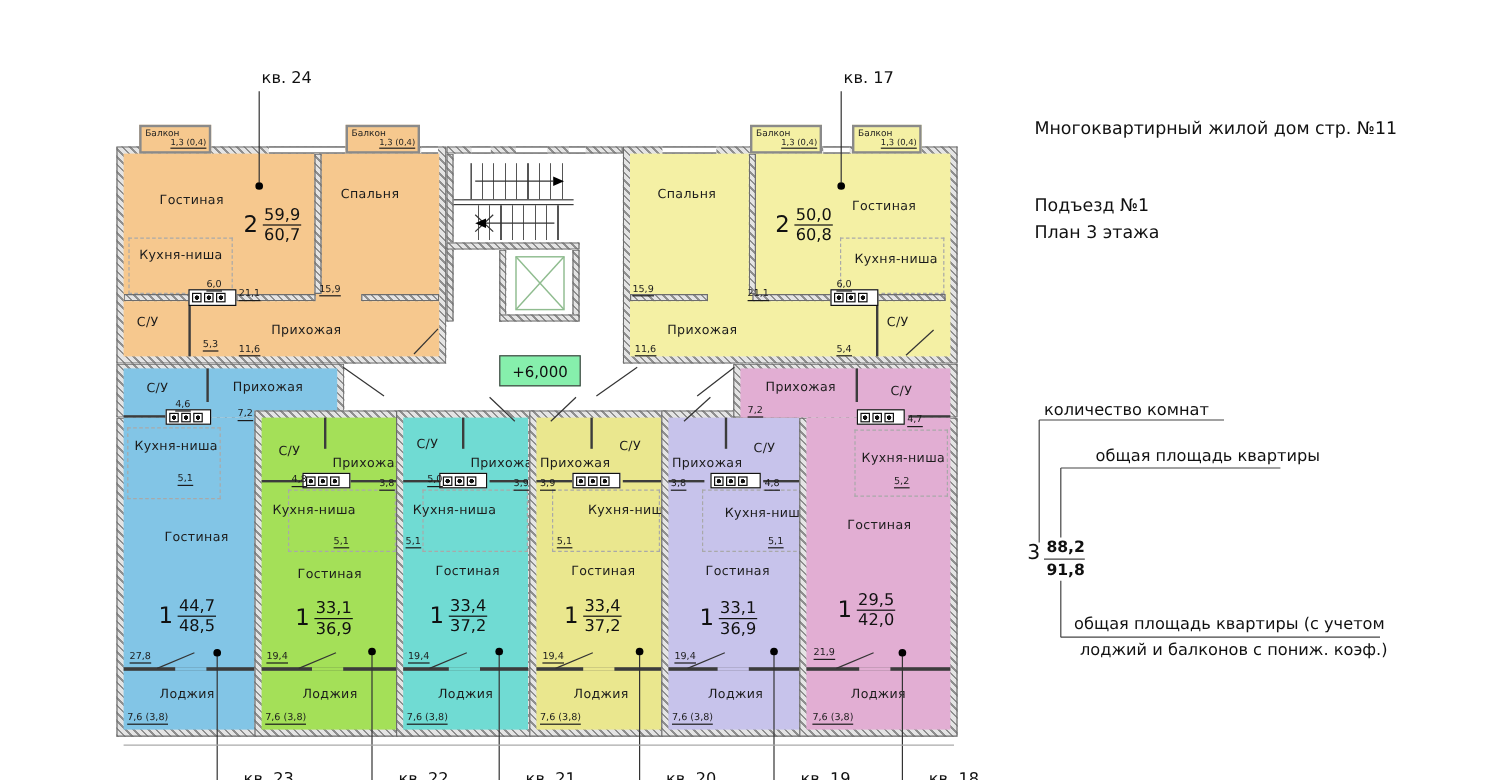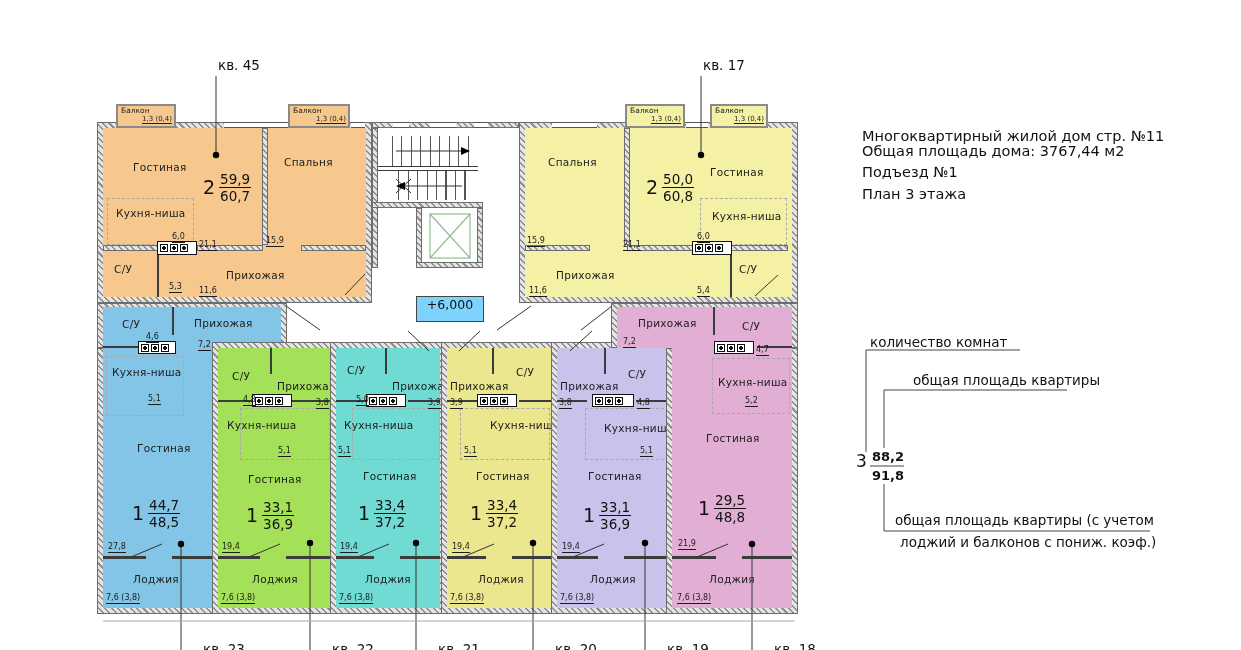--- a/index.html
+++ b/index.html
@@ -24,21 +24,21 @@
   .balc{position:absolute;border:2px solid #8a8a8a;box-sizing:border-box;}
   .bl{position:absolute;left:3px;top:0px;font-size:7.5px;color:#222;white-space:nowrap;}
   .ba{position:absolute;right:2px;top:9px;font-size:7px;color:#222;border-bottom:1px solid #222;white-space:nowrap;}
   .callout{position:absolute;font-size:13.5px;color:#111;white-space:nowrap;}
   .stairs{position:absolute;background:repeating-linear-gradient(90deg,#555 0 1px,transparent 1px 9.5px);}
   .info-line{position:absolute;left:862px;font-size:14.5px;color:#111;white-space:nowrap;}
   .leg{position:absolute;font-size:13.5px;color:#111;white-space:nowrap;}
   .leg-big{font-size:17px;}
   .leg-fr{font-size:13px;font-weight:bold;}
   svg.overlay{position:absolute;left:0;top:0;pointer-events:none;}
-  .ebox{position:absolute;border:1px solid #444;background:#7dd3fc;display:flex;align-items:flex-start;justify-content:center;font-size:12.5px;color:#111;}
+  .ebox{position:absolute;border:1px solid #444;background:#86efac;display:flex;align-items:center;justify-content:center;font-size:12.5px;color:#111;}
 </style>
 </head>
 <body>
 
 <div class="abs" style="left:0;top:0;width:1241px;height:650px;">
 
   <div class="apt" style="left:97px;top:122px;width:275px;height:181px;">
     <div class="fill" style="inset: 6px; background: rgb(246, 200, 142);"></div>
   </div>
   <div class="win" style="left:224px;top:122px;width:64px;height:6px;"></div>
@@ -320,40 +320,39 @@
   <div class="num" style="left:623px;top:337px;">7,2</div>
   <div class="rl" style="left:742px;top:320px;">С/У</div>
   <div class="num" style="left:756px;top:345px;">4,7</div>
   <div class="rl" style="left:718px;top:376px;">Кухня-ниша</div>
   <div class="num" style="left:745px;top:396px;">5,2</div>
   <div class="rl" style="left:706px;top:432px;">Гостиная</div>
   <div class="frw" style="left:698px;top:493px;">
     <span class="fc">1</span>
     <span class="fr">
         <span class="ft">29,5</span>
-        <span class="fb">48,8</span>
+        <span class="fb">42,0</span>
       </span>
   </div>
   <div class="num" style="left:678px;top:539px;">21,9</div>
   <div class="wall" style="left:672px;top:556px;width:120px;height:3px;"></div>
   <div class="abs" style="left: 716px; top: 556px; width: 26px; height: 3px; background: rgb(226, 174, 211);"></div>
   <div class="rl" style="left:709px;top:573px;">Лоджия</div>
   <div class="num" style="left:677px;top:593px;">7,6 (3,8)</div>
 
-  <div class="callout" style="left:218px;top:57px;">кв. 45</div>
+  <div class="callout" style="left:218px;top:57px;">кв. 24</div>
   <div class="callout" style="left:703px;top:57px;">кв. 17</div>
   <div class="callout" style="left:203px;top:641px;">кв. 23</div>
   <div class="callout" style="left:332px;top:641px;">кв. 22</div>
   <div class="callout" style="left:438px;top:641px;">кв. 21</div>
   <div class="callout" style="left:555px;top:641px;">кв. 20</div>
   <div class="callout" style="left:667px;top:641px;">кв. 19</div>
   <div class="callout" style="left:774px;top:641px;">кв. 18</div>
 
-  <div class="info-line" style="top:100px;margin-top:28px;">Многоквартирный жилой дом стр. №11</div>
-  <div class="info-line" style="top:143px;">Общая площадь дома: 3767,44 м2</div>
+  <div class="info-line" style="top:100px;">Многоквартирный жилой дом стр. №11</div>
   <div class="info-line" style="top:164px;">Подъезд №1</div>
   <div class="info-line" style="top:186px;">План 3 этажа</div>
 
   <div class="leg" style="left:870px;top:334px;">количество комнат</div>
   <div class="leg" style="left:913px;top:372px;">общая площадь квартиры</div>
   <div class="leg leg-big" style="left:856px;top:451px;">3</div>
   <div class="leg leg-fr" style="left:872px;top:449px;">88,2</div>
   <div class="leg leg-fr" style="left:872px;top:468px;">91,8</div>
   <div class="leg" style="left:900px;top:534px;">лоджий и балконов с пониж. коэф.)</div>
   <div class="leg" style="left:895px;top:512px;">общая площадь квартиры  (с учетом</div>

